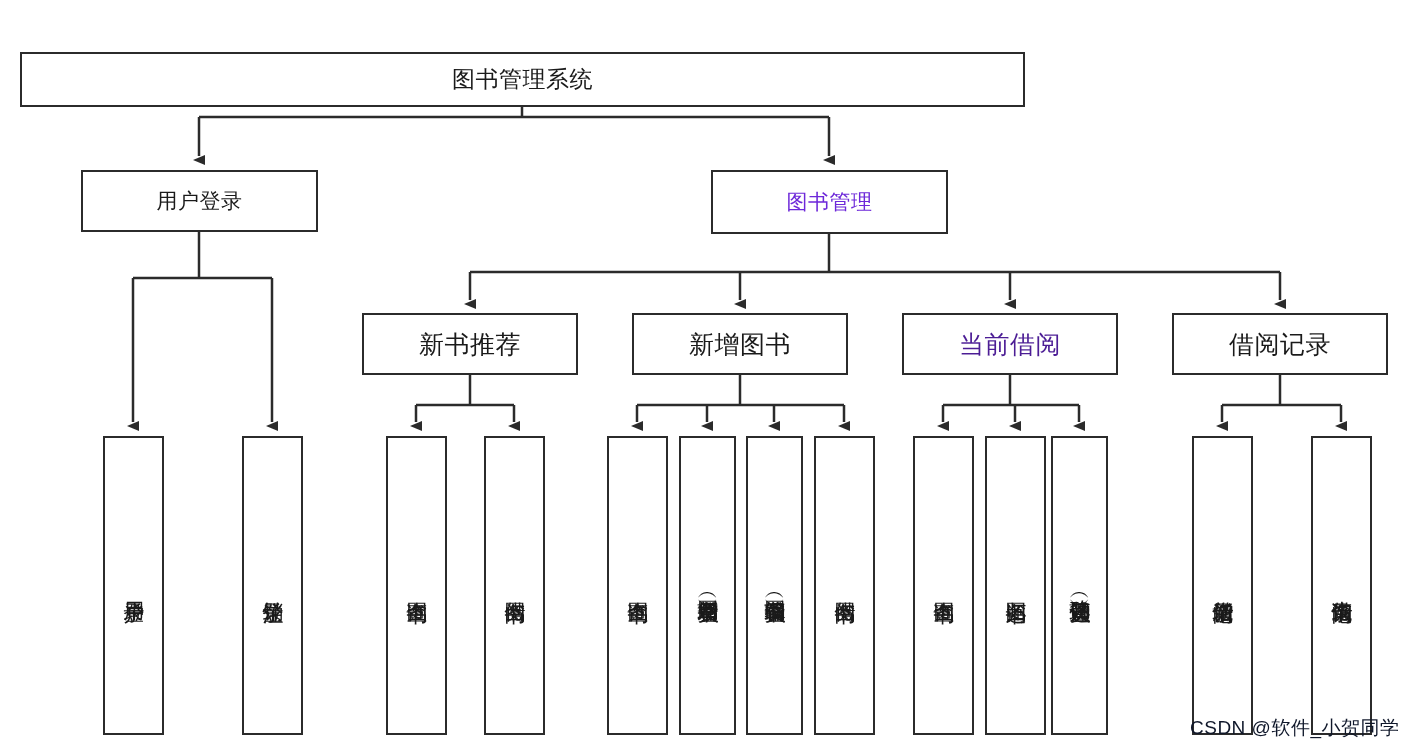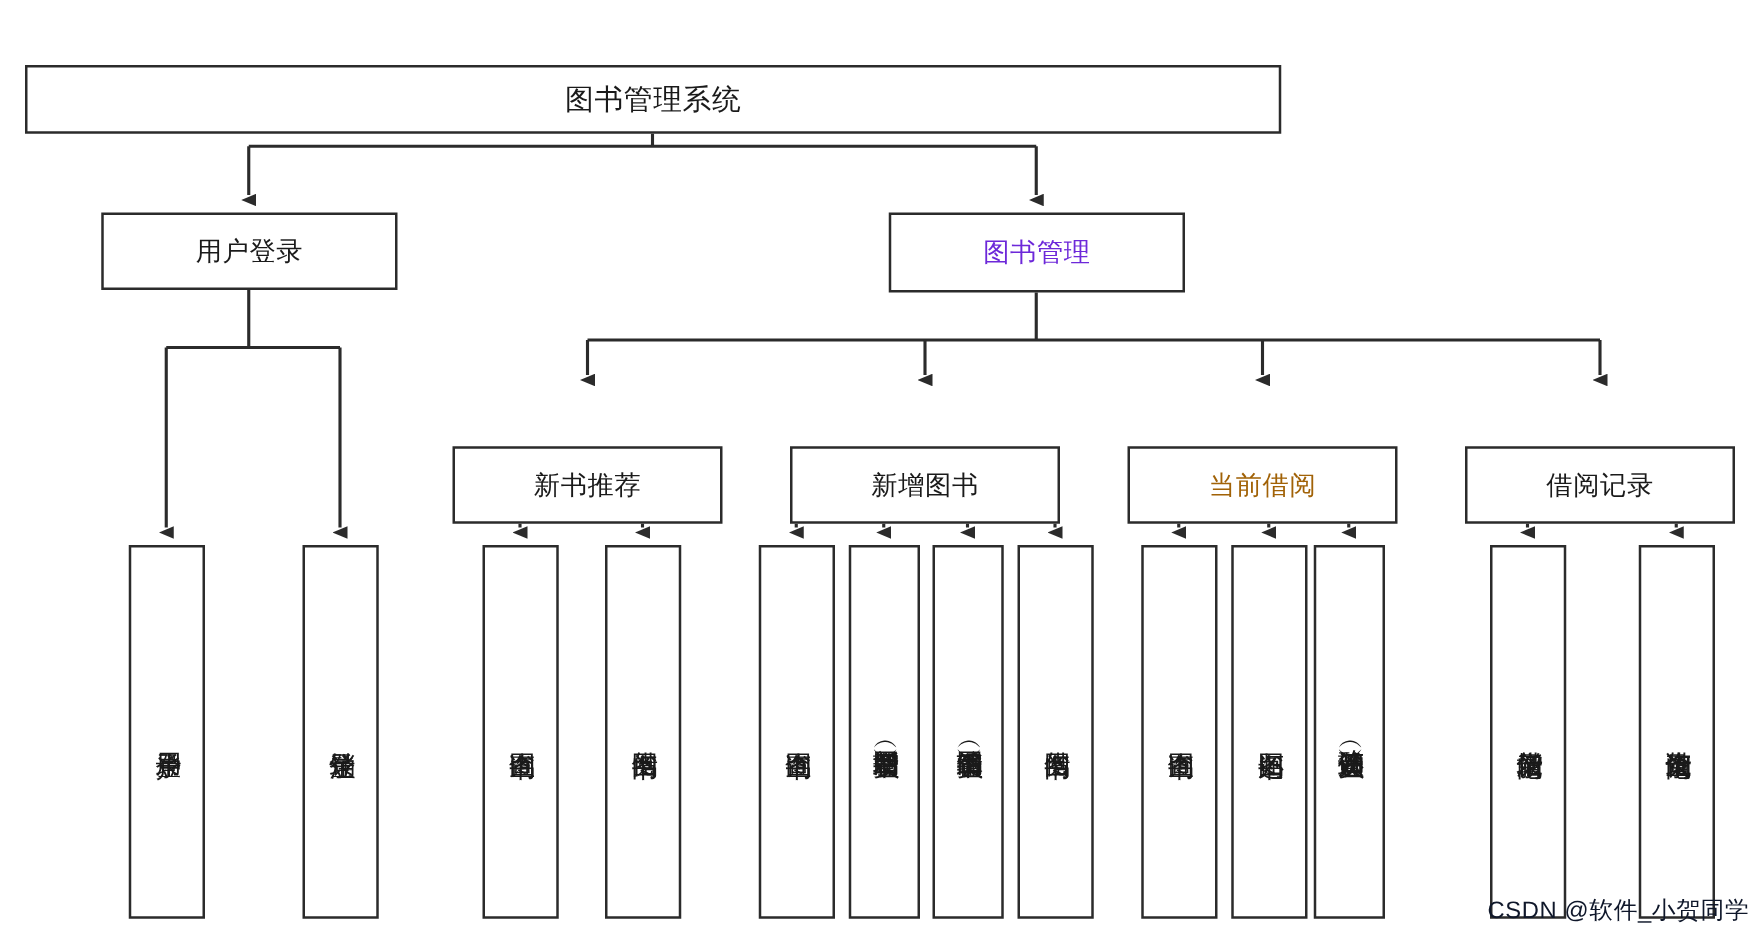--- a/index.html
+++ b/index.html
@@ -37,22 +37,21 @@
     color: #1a1a1a;
     letter-spacing: 0.5px;
   }
   .node.level-0 {
     font-size: 23px;
   }
   .node.level-1 {
     font-size: 21px;
   }
   .node.level-2 {
-    font-size: 21px;
-    margin-top: 44px;
+    font-size: 25px;
   }
   .node.leaf {
     font-size: 21px;
     writing-mode: vertical-rl;
     text-orientation: upright;
     align-items: center;
     justify-content: center;
     line-height: 1.18;
     padding: 6px 0;
     white-space: nowrap;
@@ -135,21 +134,21 @@
   <div class="node level-1" style="left: 711px; top: 170px; width: 237px; height: 64px; border-color: rgb(43, 43, 43); background: rgb(255, 255, 255); color: #6d28d9;">
     <span>图书管理</span>
   </div>
 
   <div class="node level-2" style="left: 362px; top: 313px; width: 216px; height: 62px; border-color: rgb(43, 43, 43); background: rgb(255, 255, 255); color: rgb(26, 26, 26);">
     <span>新书推荐</span>
   </div>
   <div class="node level-2" style="left: 632px; top: 313px; width: 216px; height: 62px; border-color: rgb(43, 43, 43); background: rgb(255, 255, 255); color: rgb(26, 26, 26);">
     <span>新增图书</span>
   </div>
-  <div class="node level-2" style="left: 902px; top: 313px; width: 216px; height: 62px; border-color: rgb(43, 43, 43); background: rgb(255, 255, 255); color: #a16207;">
+  <div class="node level-2" style="left: 902px; top: 313px; width: 216px; height: 62px; border-color: rgb(43, 43, 43); background: rgb(255, 255, 255); color: #4c1d95;">
     <span>当前借阅</span>
   </div>
   <div class="node level-2" style="left: 1172px; top: 313px; width: 216px; height: 62px; border-color: rgb(43, 43, 43); background: rgb(255, 255, 255); color: rgb(26, 26, 26); justify-content: center;">
     <span>借阅记录</span>
   </div>
 
   <div class="node leaf" style="left: 103px; top: 436px; width: 61px; height: 299px; border-color: rgb(43, 43, 43); background: rgb(255, 255, 255); color: rgb(26, 26, 26);">
     <span class="leaf-label">用户登录</span>
   </div>
   <div class="node leaf" style="left: 242px; top: 436px; width: 61px; height: 299px; border-color: rgb(43, 43, 43); background: rgb(255, 255, 255); color: rgb(26, 26, 26);">

